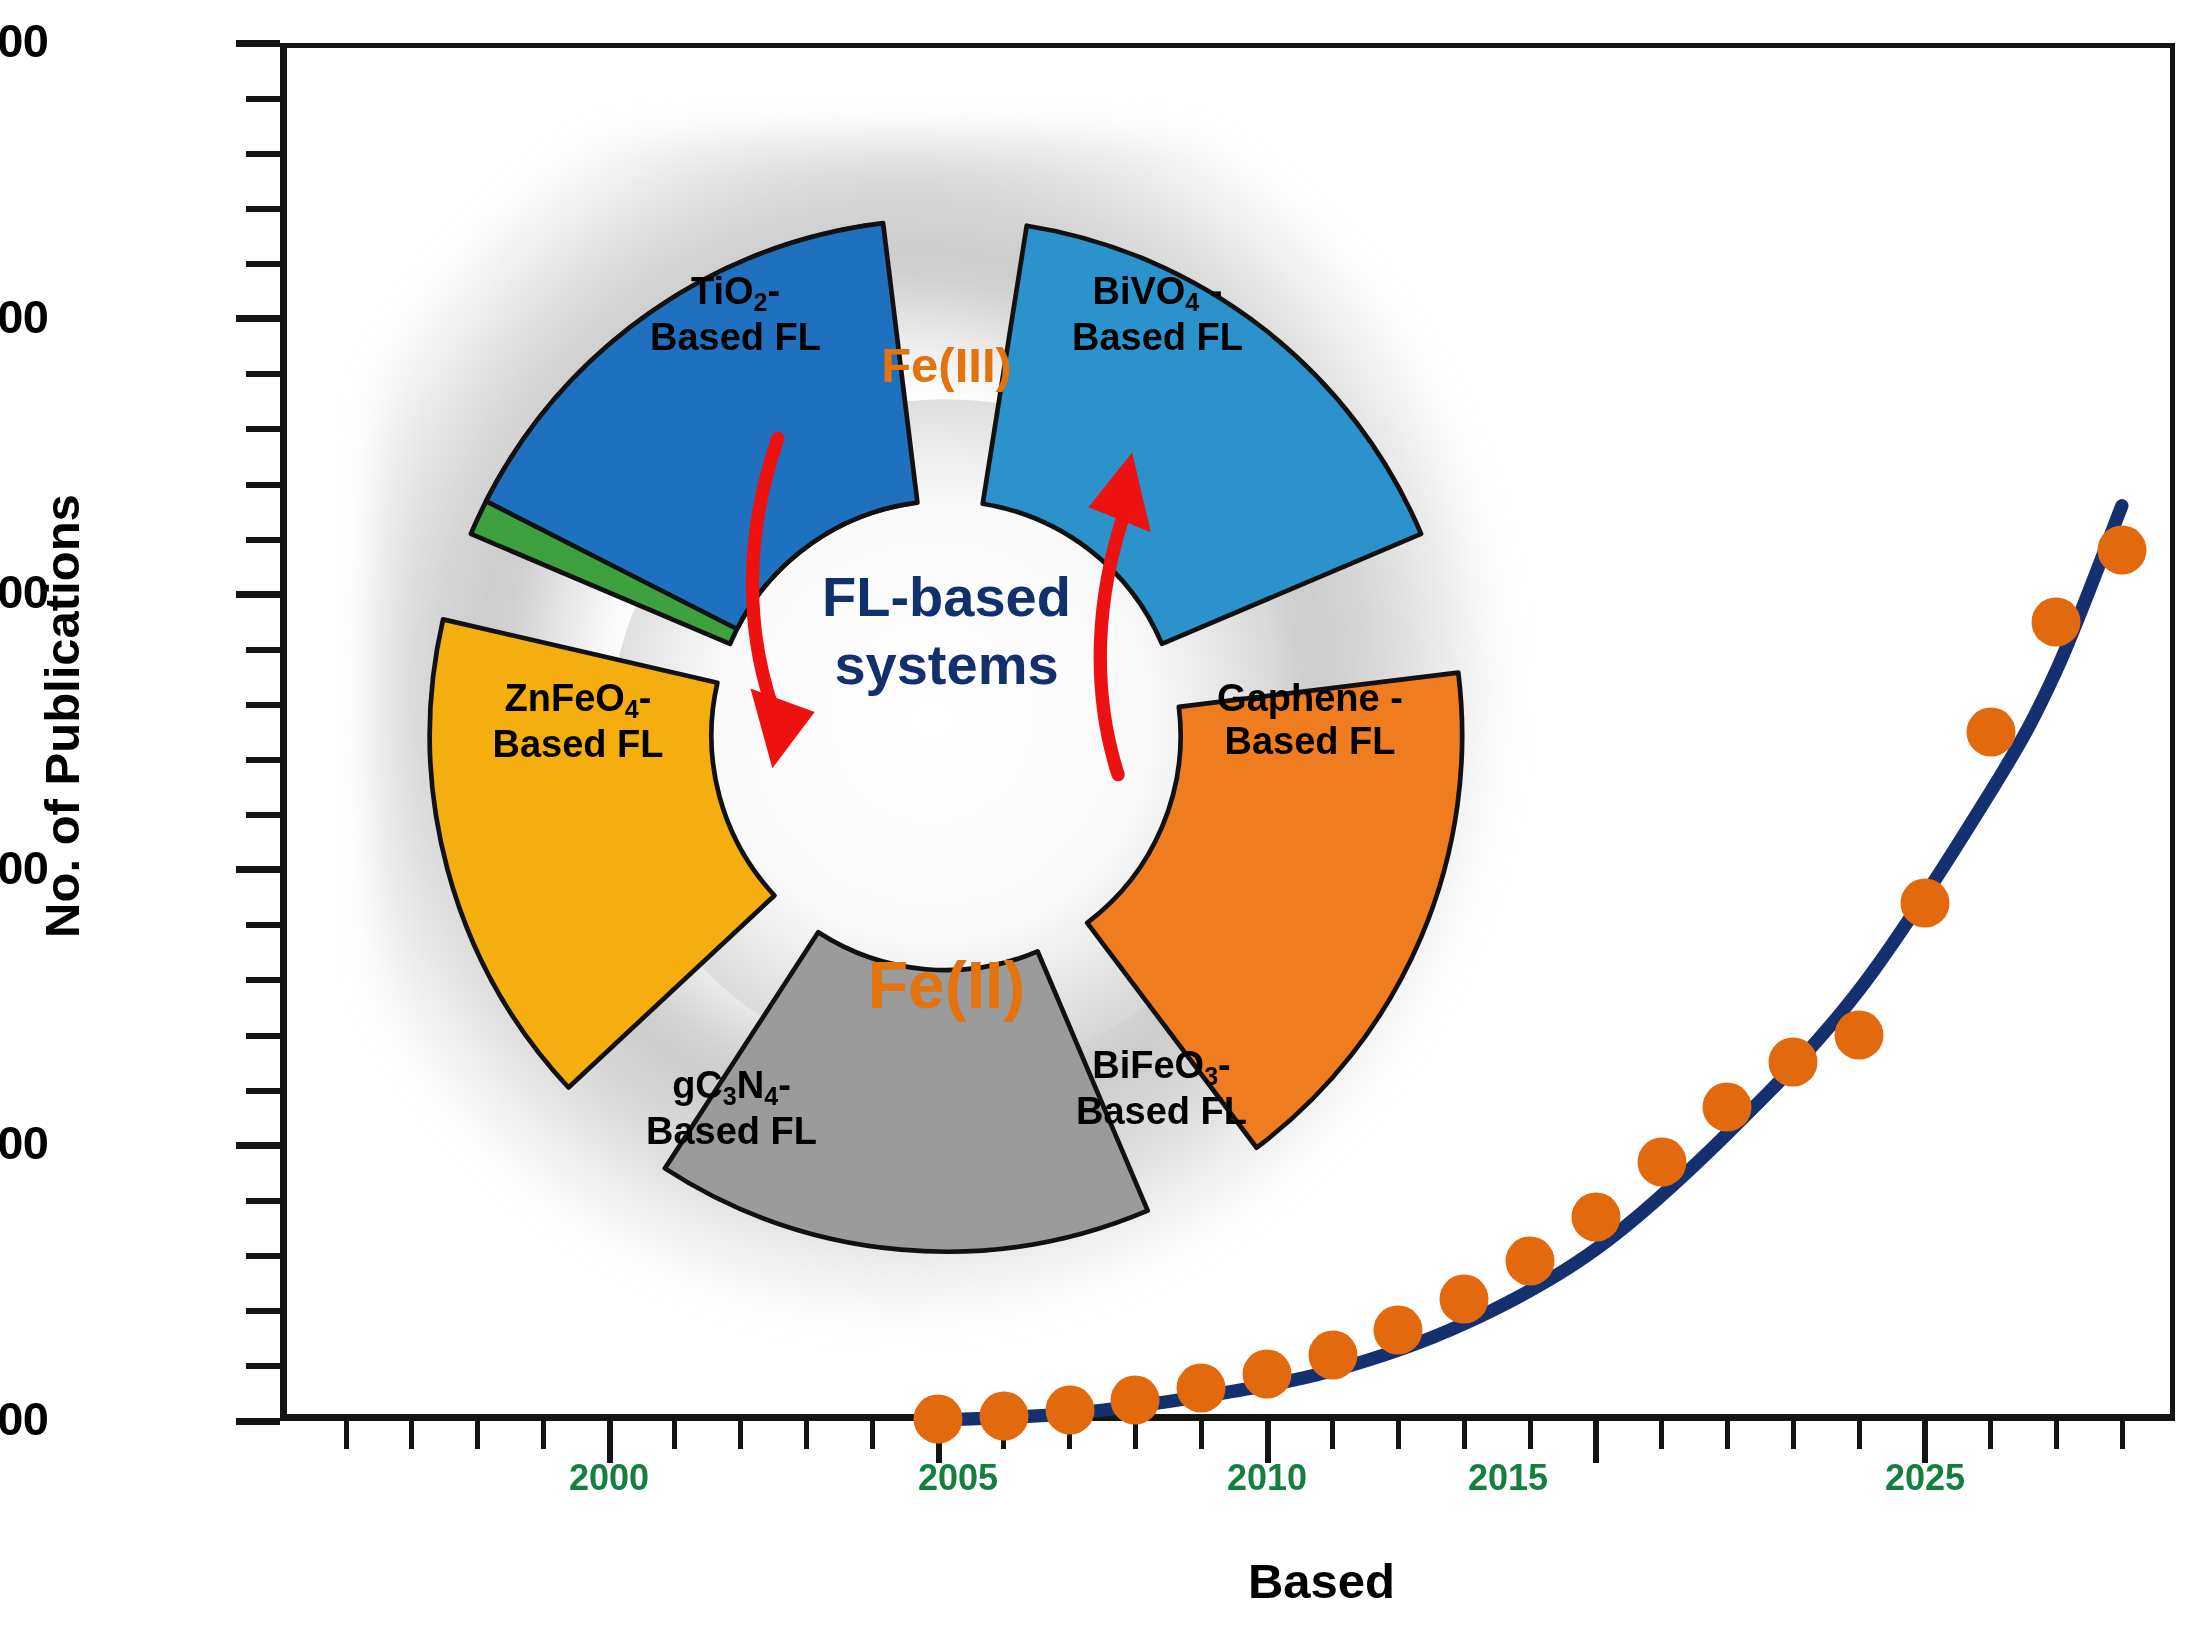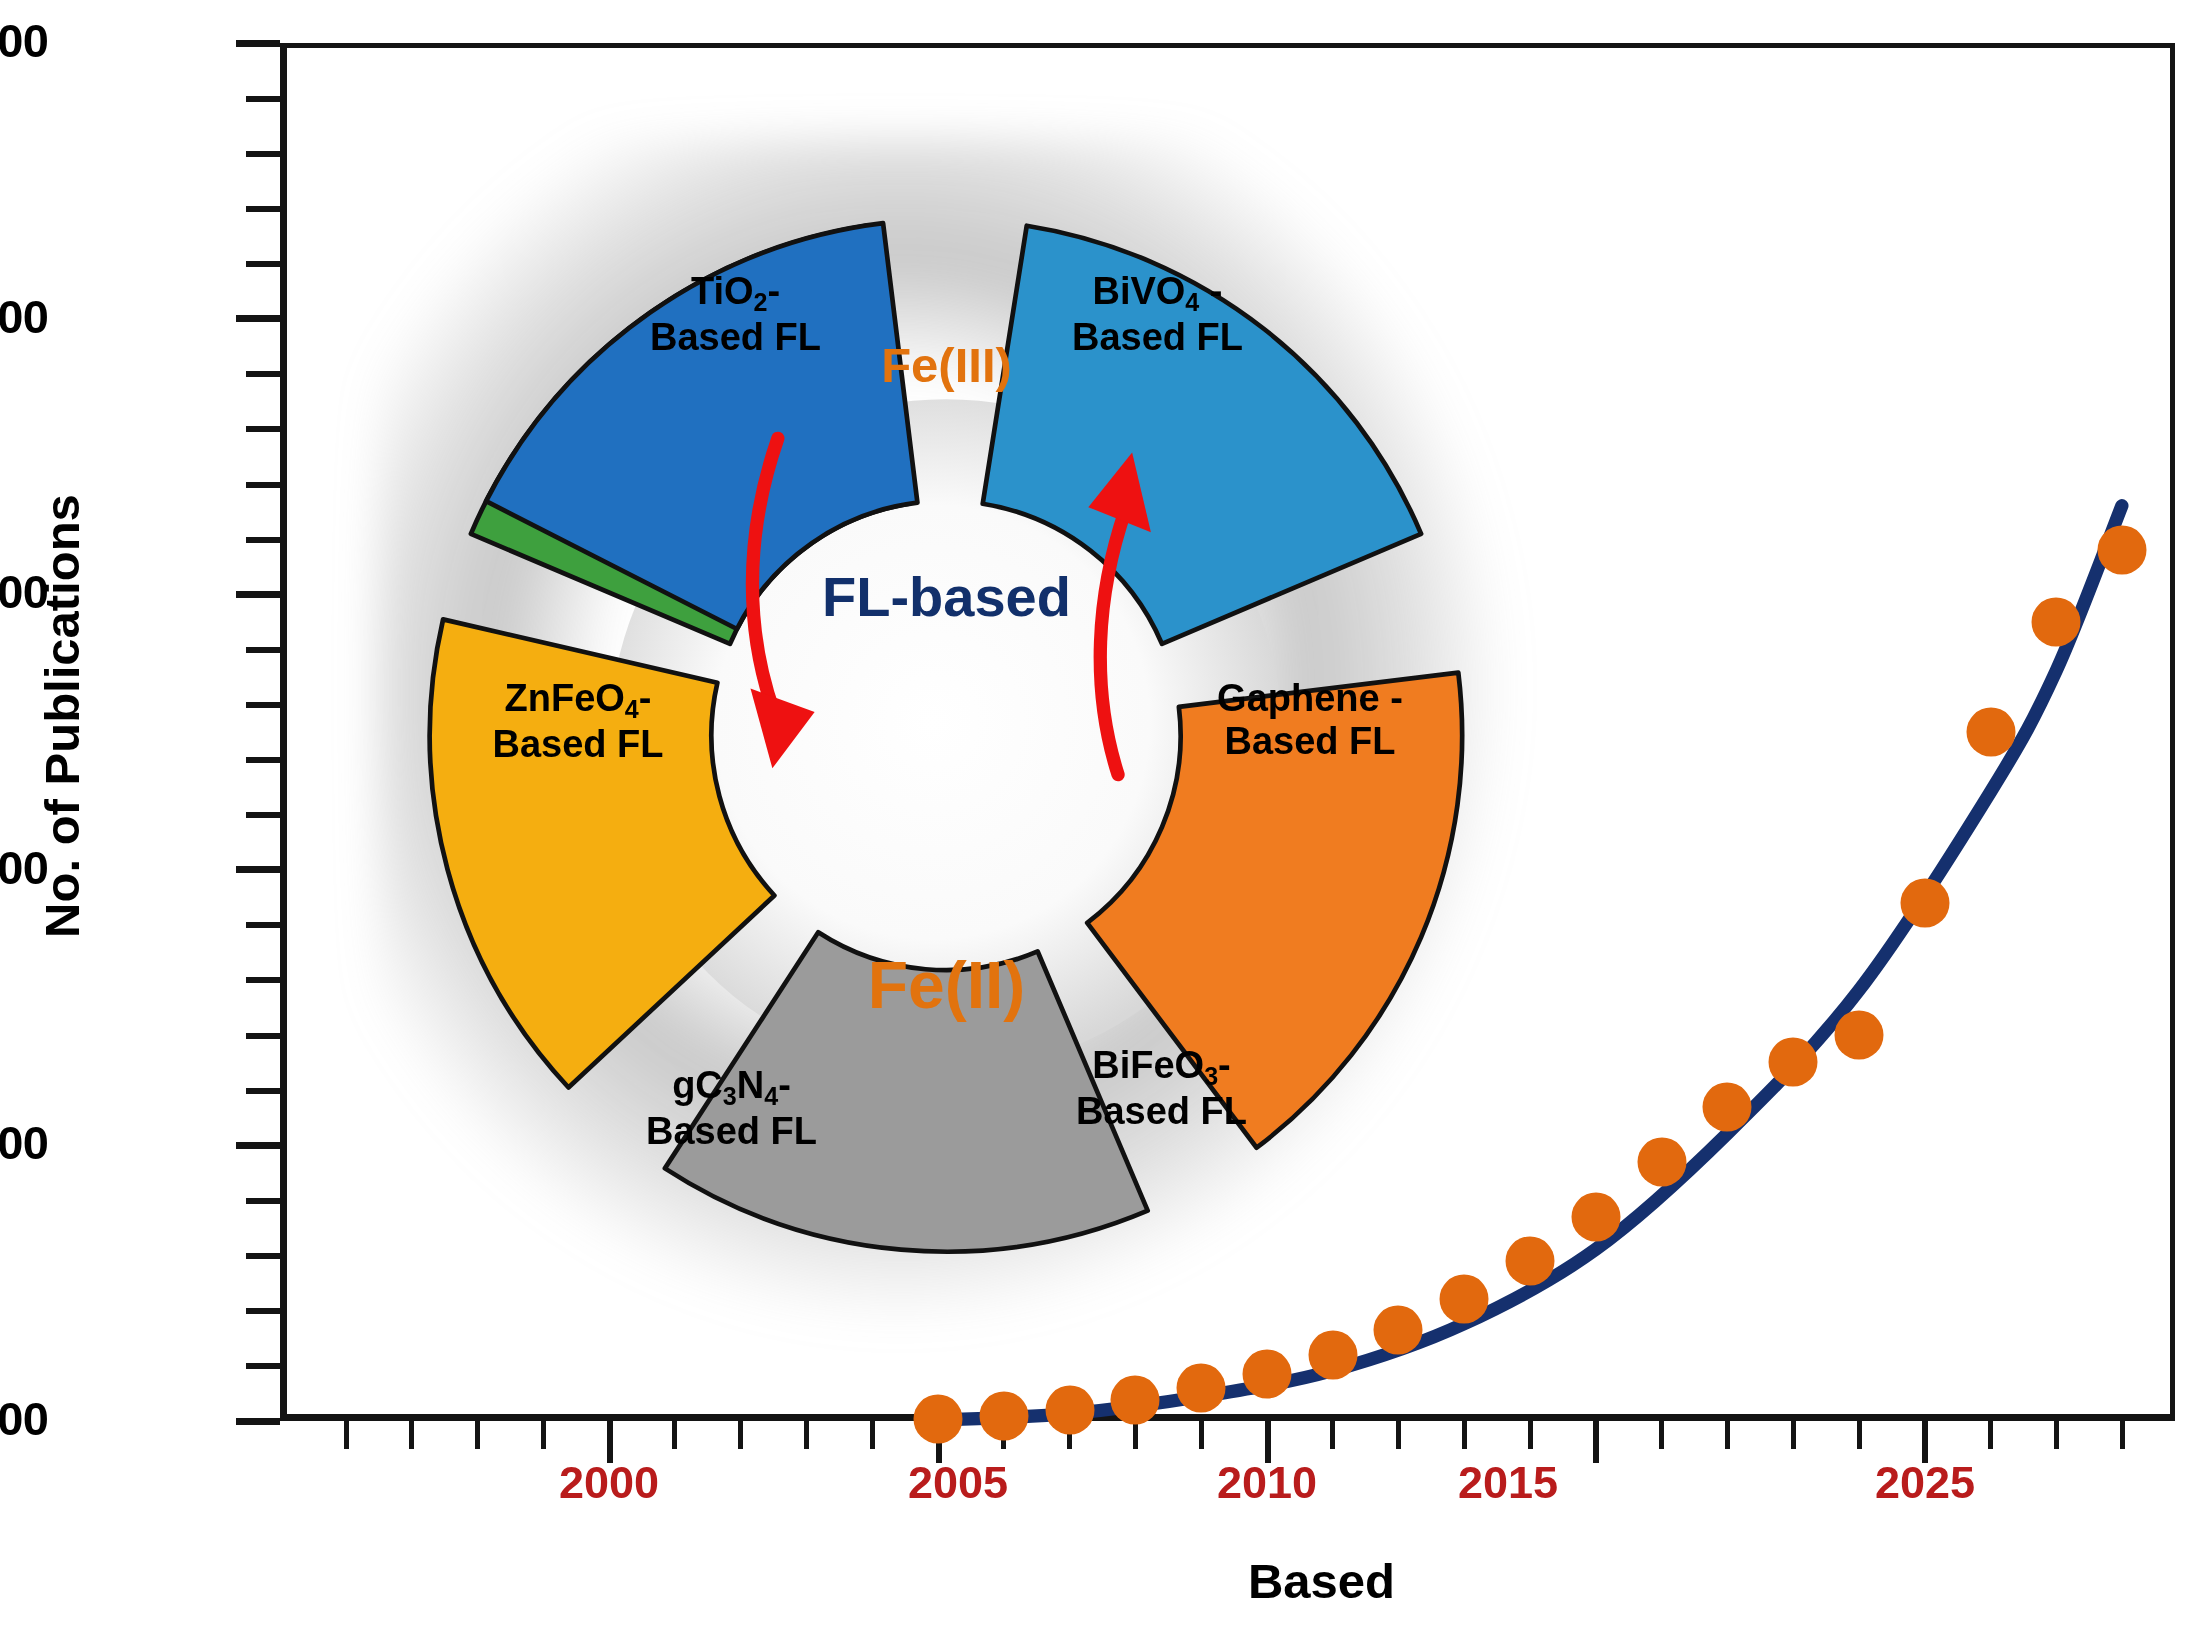--- a/index.html
+++ b/index.html
@@ -12,21 +12,21 @@
               border-right:5.5px solid #141414;border-bottom:7px solid #141414;
               box-sizing:border-box;background:transparent;}
 
   .ytick{position:absolute;width:34px;height:5.5px;background:#141414;left:246px;}
   .ytick.major{width:44px;height:7px;left:236px;}
   .ylabel{position:absolute;right:2157px;text-align:right;color:#000;
           font-weight:bold;font-size:47px;letter-spacing:-0.8px;white-space:nowrap;}
 
   .xtick{position:absolute;width:4.7px;height:30px;background:#141414;top:1419px;}
   .xtick.major{width:6.3px;height:44px;}
-  .xlabel{position:absolute;top:1457px;color:#b91c1c;font-weight:bold;font-size:45px;
+  .xlabel{position:absolute;top:1457px;color:#15803d;font-weight:bold;font-size:36px;
           white-space:nowrap;transform:translateX(-50%);}
 
   .axis-title-y{position:absolute;left:-189px;top:688px;width:501px;text-align:center;
                 transform:rotate(-90deg);font-weight:bold;font-size:49px;color:#000;}
   .axis-title-x{position:absolute;top:1553px;left:1220px;width:203px;text-align:center;
                 font-weight:bold;font-size:49px;color:#000;}
 
   
   .series-layer{position:absolute;left:0;top:0;width:2205px;height:1647px;pointer-events:none;}
   .marker{position:absolute;border-radius:50%;background:#E2690E;transform:translate(-50%,-50%);}
@@ -184,20 +184,21 @@
     <div class="seg-label" style="left:235px;top:176px;width:329px;">TiO<sub>2</sub>-<br>Based FL</div>
     <div class="seg-label" style="left:657px;top:176px;width:329px;">BiVO<sub>4</sub> -<br>Based FL</div>
     <div class="seg-label" style="left:806px;top:583px;width:336px;">Gaphene -<br>Based FL</div>
     <div class="seg-label" style="left:661px;top:950px;width:329px;">BiFeO<sub>3</sub>-<br>Based FL</div>
     <div class="seg-label" style="left:231px;top:970px;width:329px;">gC<sub>3</sub>N<sub>4</sub>-<br>Based FL</div>
     <div class="seg-label" style="left:74px;top:583px;width:336px;">ZnFeO<sub>4</sub>-<br>Based FL</div>
 
     <div class="core-text fe3">Fe(III)</div>
     <div class="core-text fl-core">
       <div>FL-based</div>
+      <div>systems</div>
     </div>
     <div class="core-text fe2">Fe(II)</div>
 
     <svg class="seg-svg" viewBox="0 0 1560 1640" style="pointer-events:none;">
       <g id="arrows-group" fill="none" stroke-width="17" stroke-linecap="round">
           <path d="M565,440 C520,570 525,690 560,790" stroke="#EE1111" fill="none"></path>
           <polygon points="530,760 612,790 558,862" fill="#EE1111" stroke="none"></polygon>
           <path d="M1000,870 C965,760 972,640 1010,530" stroke="#EE1111" fill="none"></path>
           <polygon points="1042,560 962,528 1018,458" fill="#EE1111" stroke="none"></polygon>
         </g>

